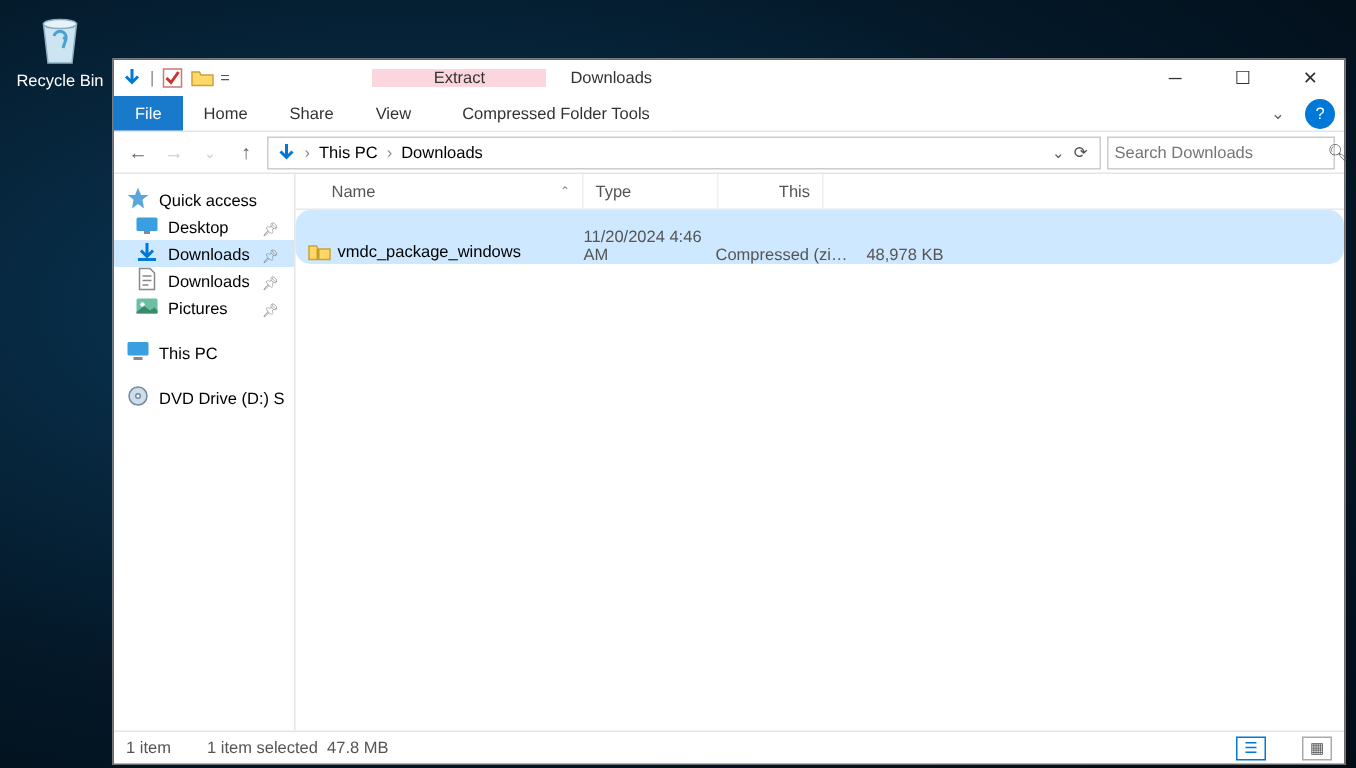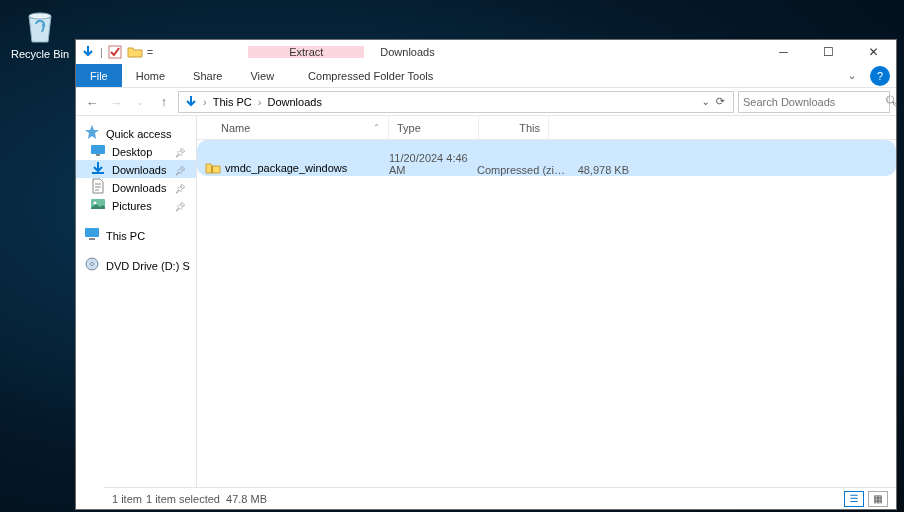--- a/index.html
+++ b/index.html
@@ -52,21 +52,21 @@
 .col-headers .col.type { width: 90px; }
 .col-headers .col.size { width: 70px; text-align: right; justify-content: flex-end; }
 .rows { flex: 1; }
 .row { display: flex; height: 36px; align-items: flex-end; font-size: 11px; padding-left: 8px; border-radius: 10px; }
 .row.selected { background: #cde8ff; }
 .row .cell.name { width: 184px; display: flex; align-items: center; gap: 4px; }
 .row .cell.name .zip-icon { width: 16px; height: 16px; }
 .row .cell.date { width: 88px; color: #555; }
 .row .cell.type { width: 90px; color: #555; white-space: nowrap; overflow: hidden; text-overflow: ellipsis; }
 .row .cell.size { width: 62px; color: #555; text-align: right; }
-.statusbar { height: 22px; border-top: 1px solid #e5e5e5; display: flex; align-items: center; font-size: 11px; color: #555; padding: 0 8px; gap: 4px; margin-left: 28px; }
+.statusbar { height: 22px; border-top: 1px solid #e5e5e5; display: flex; align-items: center; font-size: 11px; color: #555; padding: 0 8px; gap: 24px; }
 .statusbar .flex { flex: 1; }
 .statusbar .vbtn { width: 20px; height: 16px; border: 1px solid #aaa; display: flex; align-items: center; justify-content: center; cursor: pointer; font-size: 10px; }
 .statusbar .vbtn.active { border-color: #0078d7; color: #0078d7; }
 </style>
 </head>
 <body>
 
 <div class="desktop-icon">
   <div class="bin">
     <svg viewBox="0 0 42 42">

